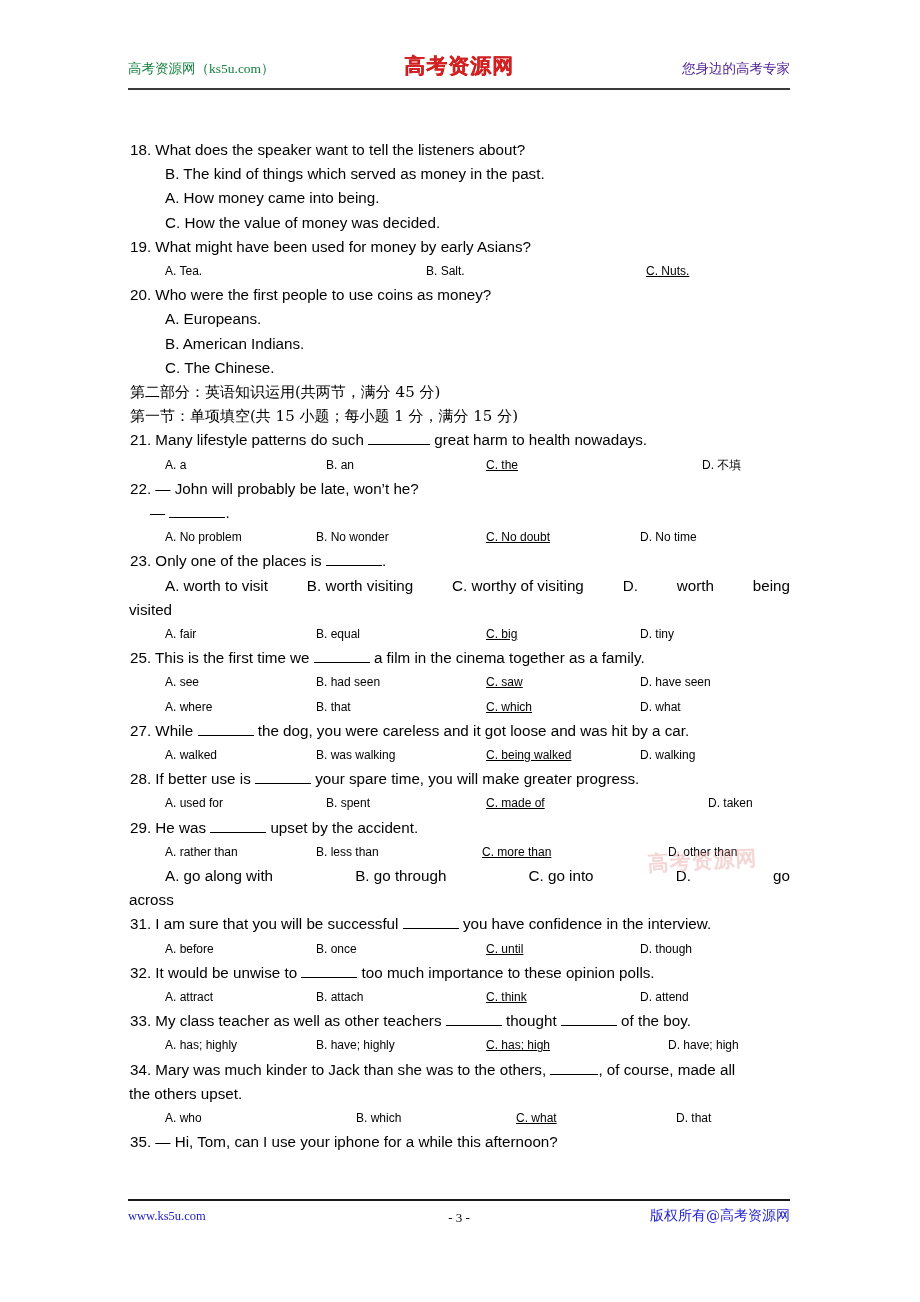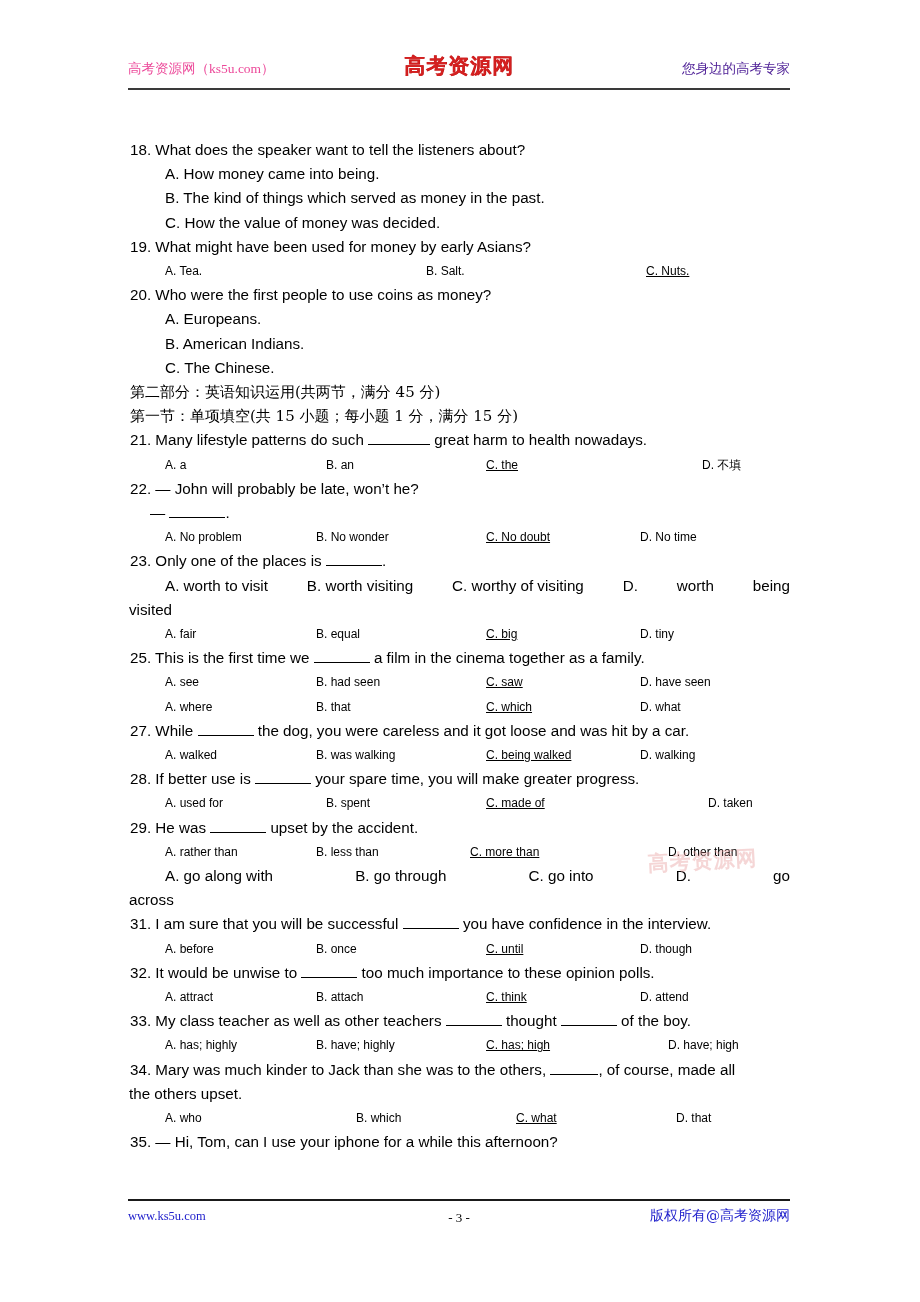--- a/index.html
+++ b/index.html
@@ -30,21 +30,21 @@
     top: 52px;
     width: 662px;
     height: 40px;
   }
   .header-left {
     position: absolute;
     left: 0;
     top: 8px;
     font-family: "Liberation Serif", serif;
     font-size: 13.5px;
-    color: #ec4899;
+    color: #15803d;
     white-space: nowrap;
   }
   .header-logo {
     position: absolute;
     left: 50%;
     top: 0px;
     transform: translateX(-50%);
     font-family: "DejaVu Serif", serif;
     font-size: 21px;
     font-weight: bold;
@@ -213,22 +213,22 @@
   <div class="header">
     <div class="header-left">高考资源网（ks5u.com）</div>
     <div class="header-logo">高考资源网</div>
     <div class="header-right">您身边的高考专家</div>
   </div>
   <div class="header-rule"></div>
 
   <div class="content">
 
     <div class="q-line">18. What does the speaker want to tell the listeners about?</div>
+    <div class="q-line indent-sub">B. The kind of things which served as money in the past.</div>
     <div class="q-line indent-sub">A. How money came into being.</div>
-    <div class="q-line indent-sub">B. The kind of things which served as money in the past.</div>
     <div class="q-line indent-sub">C. How the value of money was decided.</div>
 
     <div class="q-line">19. What might have been used for money by early Asians?</div>
     <div class="opt-row cols-wide">
       <span class="opt opt-a">A. Tea.</span>
       <span class="opt opt-b" style="left:296px">B. Salt.</span>
       <span class="opt opt-c" style="left:516px">C. Nuts.</span>
     </div>
 
     <div class="q-line">20. Who were the first people to use coins as money?</div>
@@ -295,21 +295,21 @@
       <span class="opt opt-a">A. used for</span>
       <span class="opt opt-b">B. spent</span>
       <span class="opt opt-c">C. made of</span>
       <span class="opt opt-d" style="left:578px">D. taken</span>
     </div>
 
     <div class="q-line"><span>29. He was </span><span class="blank b-med"></span><span> upset by the accident.</span></div>
     <div class="opt-row">
       <span class="opt opt-a">A. rather than</span>
       <span class="opt opt-b" style="left:186px">B. less than</span>
-      <span class="opt opt-c" style="left:340px">C. more than</span>
+      <span class="opt opt-c" style="left:352px">C. more than</span>
       <span class="opt opt-d" style="left:538px">D. other than</span>
     </div>
 
     <div class="opt-justified"><span class="seg">A. go along with</span> <span class="seg">B. go through</span> <span class="seg">C. go into</span> <span class="seg">D.</span> <span class="seg">go</span></div>
     <div class="cont-line" style="margin-left:-1px">across</div>
 
     <div class="q-line"><span>31. I am sure that you will be successful </span><span class="blank b-med"></span><span> you have confidence in the interview.</span></div>
     <div class="opt-row">
       <span class="opt opt-a">A. before</span>
       <span class="opt opt-b" style="left:186px">B. once</span>

